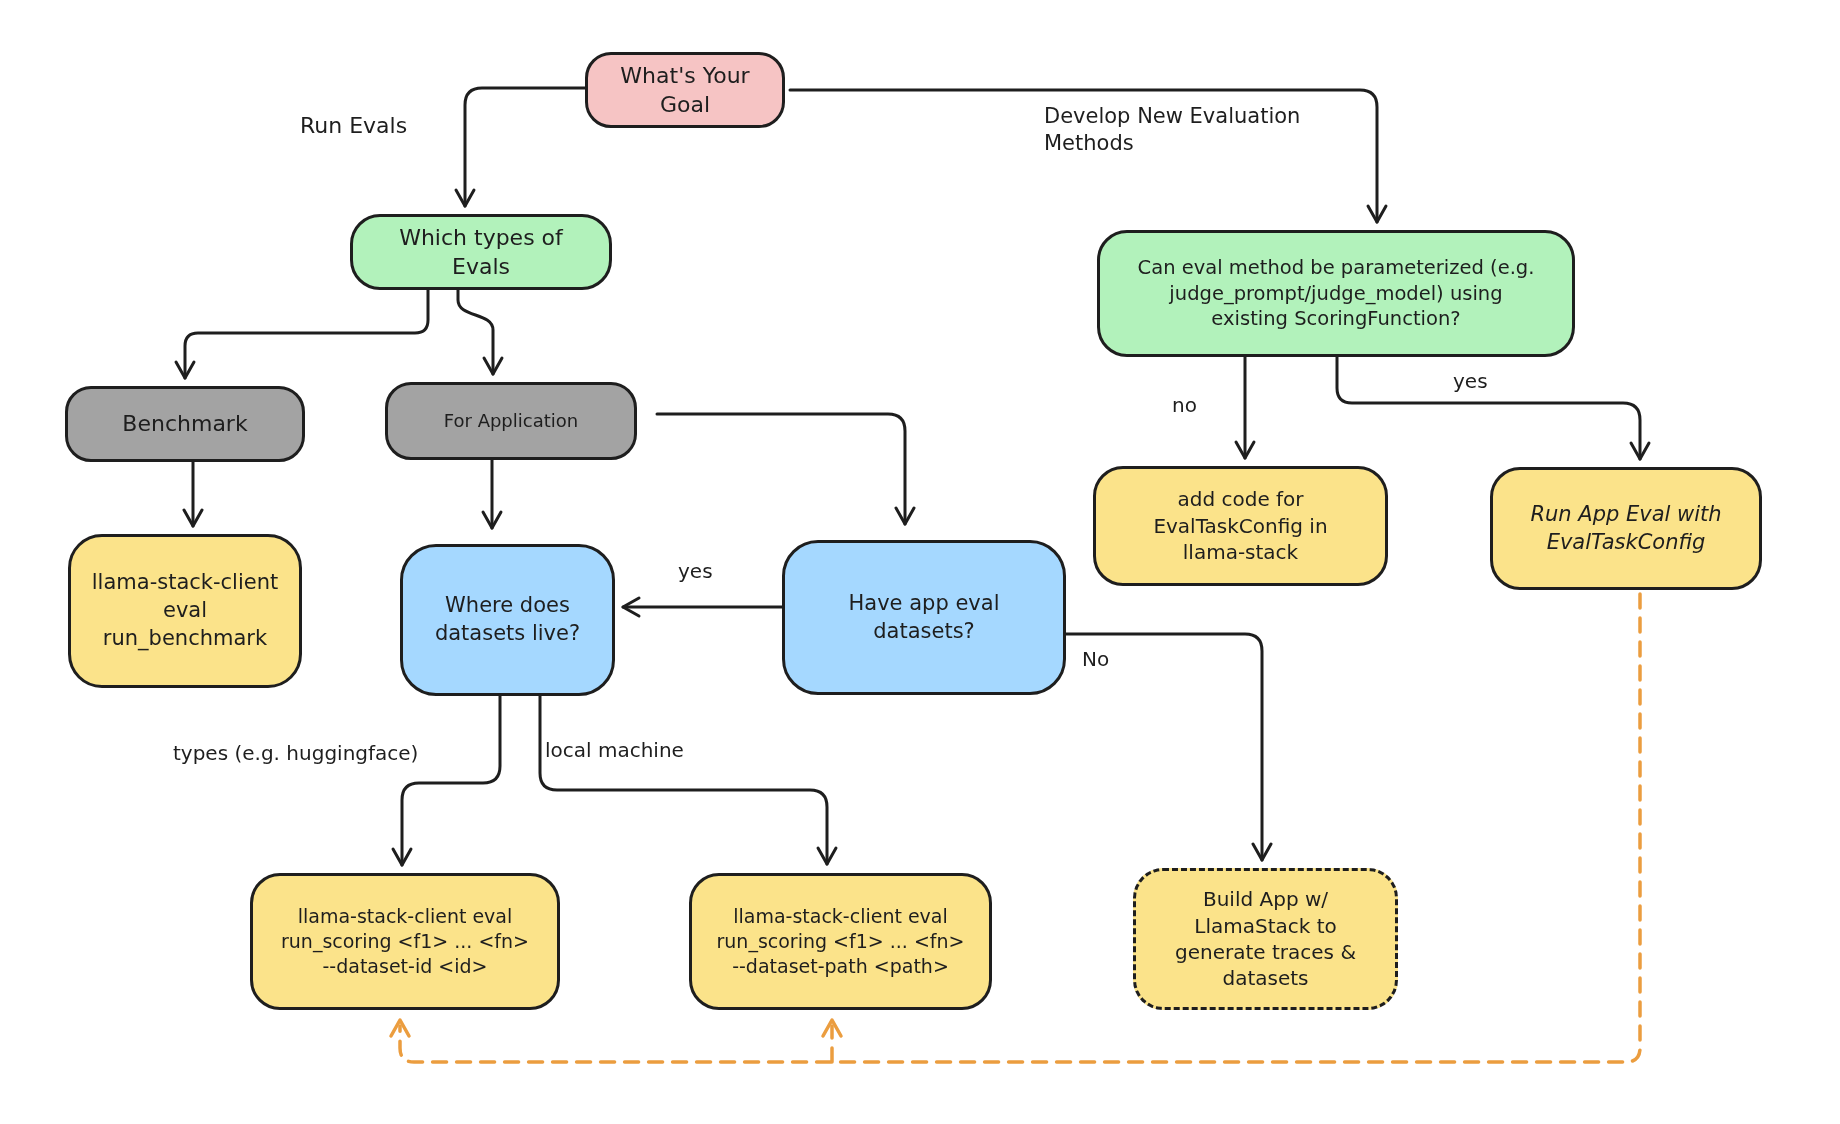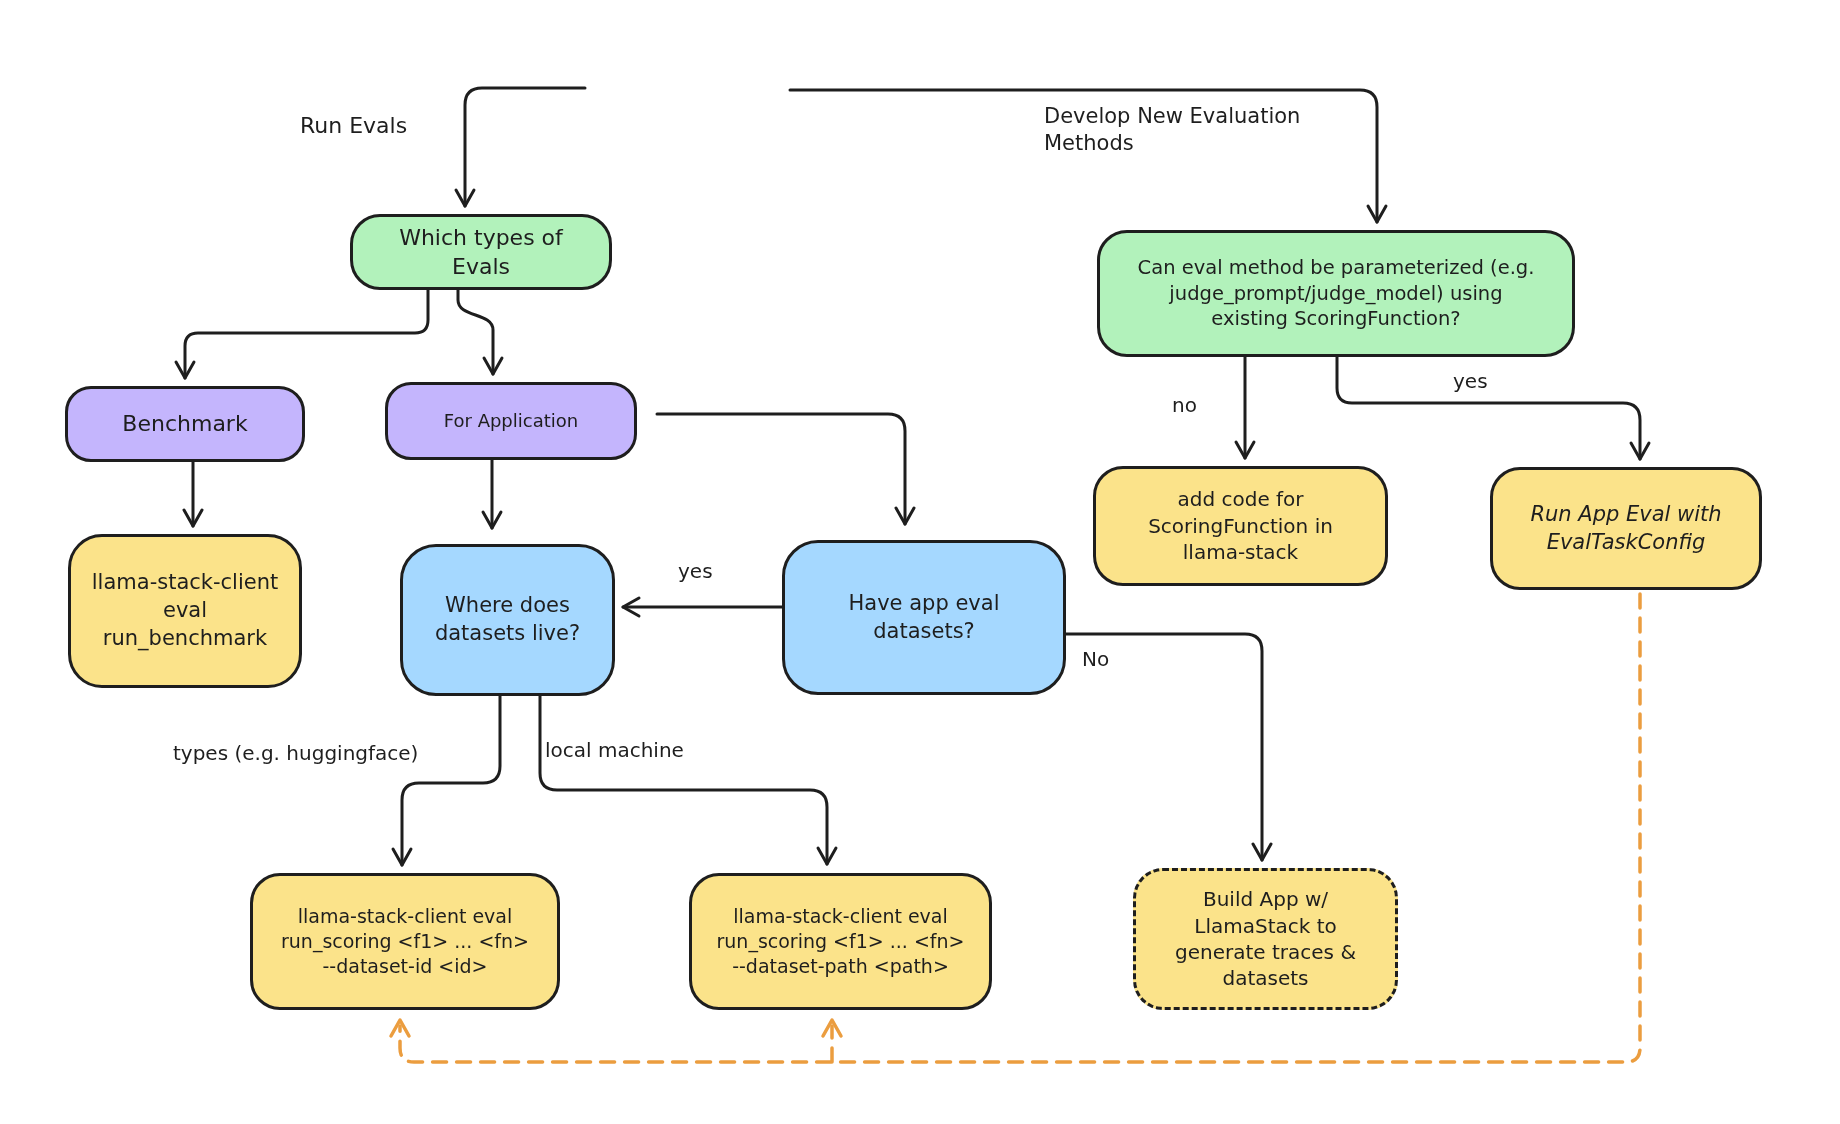--- a/index.html
+++ b/index.html
@@ -19,21 +19,21 @@
   .head-orange{stroke:var(--orange); stroke-width:3.5; fill:none; stroke-linecap:round; stroke-linejoin:round;}
   .node{
     position:absolute; box-sizing:border-box; border:3px solid var(--stroke);
     display:flex; align-items:center; justify-content:center; text-align:center;
     white-space:pre-line; line-height:1.32; padding:4px 8px; border-radius:30px;
   }
   .pink{background:var(--pink);}
   .green{background:var(--green);}
   .blue{background:var(--blue); border-radius:36px;margin-top:8px;}
   .yellow{background:var(--yellow);}
-  .white{background:#c4b5fd;}
+  .white{background:#a3a3a3;}
   .dashed{border-style:dashed;}
   .lbl{position:absolute; text-align:left; white-space:pre-line; line-height:1.3;}
 </style>
 </head>
 <body>
 
 <div id="canvas">
 
   <svg id="edges" viewBox="0 0 1840 1124">
 
@@ -75,35 +75,37 @@
 
     <path class="edge" d="M 540 688 L 540 773 Q 540 790 557 790 L 810 790 Q 827 790 827 807 L 827 864"></path>
     <path class="head" d="M 818 848 L 827 864 L 836 848"></path>
 
     <path class="edge-orange" d="M 1640 594 L 1640 1048 Q 1640 1062 1626 1062 L 414 1062 Q 400 1062 400 1048 L 400 1026"></path>
     <path class="head-orange" d="M 391 1036 L 400 1020 L 409 1036"></path>
     <path class="edge-orange" d="M 832 1062 L 832 1026"></path>
     <path class="head-orange" d="M 823 1036 L 832 1020 L 841 1036"></path>
   </svg>
 
+  <div class="node pink" style="left:585px;  top:52px;  width:200px; height:76px;  font-size:22px; border-radius:26px;">What's Your
+Goal</div>
   <div class="node green" style="left:350px;  top:214px; width:262px; height:76px;  font-size:22px;">Which types of
 Evals</div>
   <div class="node white" style="left:65px;   top:386px; width:240px; height:76px;  font-size:22px; border-radius:26px;">Benchmark</div>
   <div class="node white" style="left:385px;  top:382px; width:252px; height:78px;  font-size:18px; border-radius:26px;">For Application</div>
   <div class="node yellow" style="left:68px;   top:534px; width:234px; height:154px; font-size:21px; border-radius:34px;">llama-stack-client
 eval run_benchmark</div>
   <div class="node blue" style="left:400px;  top:536px; width:215px; height:152px; font-size:21px;">Where does
 datasets live?</div>
   <div class="node blue" style="left:782px;  top:532px; width:284px; height:155px; font-size:21px;">Have app eval
 datasets?</div>
   <div class="node green" style="left:1097px; top:230px; width:478px; height:127px; font-size:19.5px;">Can eval method be parameterized (e.g.
 judge_prompt/judge_model) using
 existing ScoringFunction?</div>
   <div class="node yellow" style="left:1093px; top:466px; width:295px; height:120px; font-size:20px;">add code for
-ScoringFunction in
+EvalTaskConfig in
 llama-stack</div>
   <div class="node yellow" style="left:1490px; top:467px; width:272px; height:123px; font-size:21px;font-style:italic;">Run App Eval with
 EvalTaskConfig</div>
   <div class="node yellow" style="left:250px;  top:873px; width:310px; height:137px; font-size:19px;">llama-stack-client eval
 run_scoring &lt;f1&gt; ... &lt;fn&gt;
 --dataset-id &lt;id&gt;</div>
   <div class="node yellow" style="left:689px;  top:873px; width:303px; height:137px; font-size:19px;">llama-stack-client eval
 run_scoring &lt;f1&gt; ... &lt;fn&gt;
 --dataset-path &lt;path&gt;</div>
   <div class="node yellow dashed" style="left:1133px; top:868px; width:265px; height:142px; font-size:20px;">Build App w/

